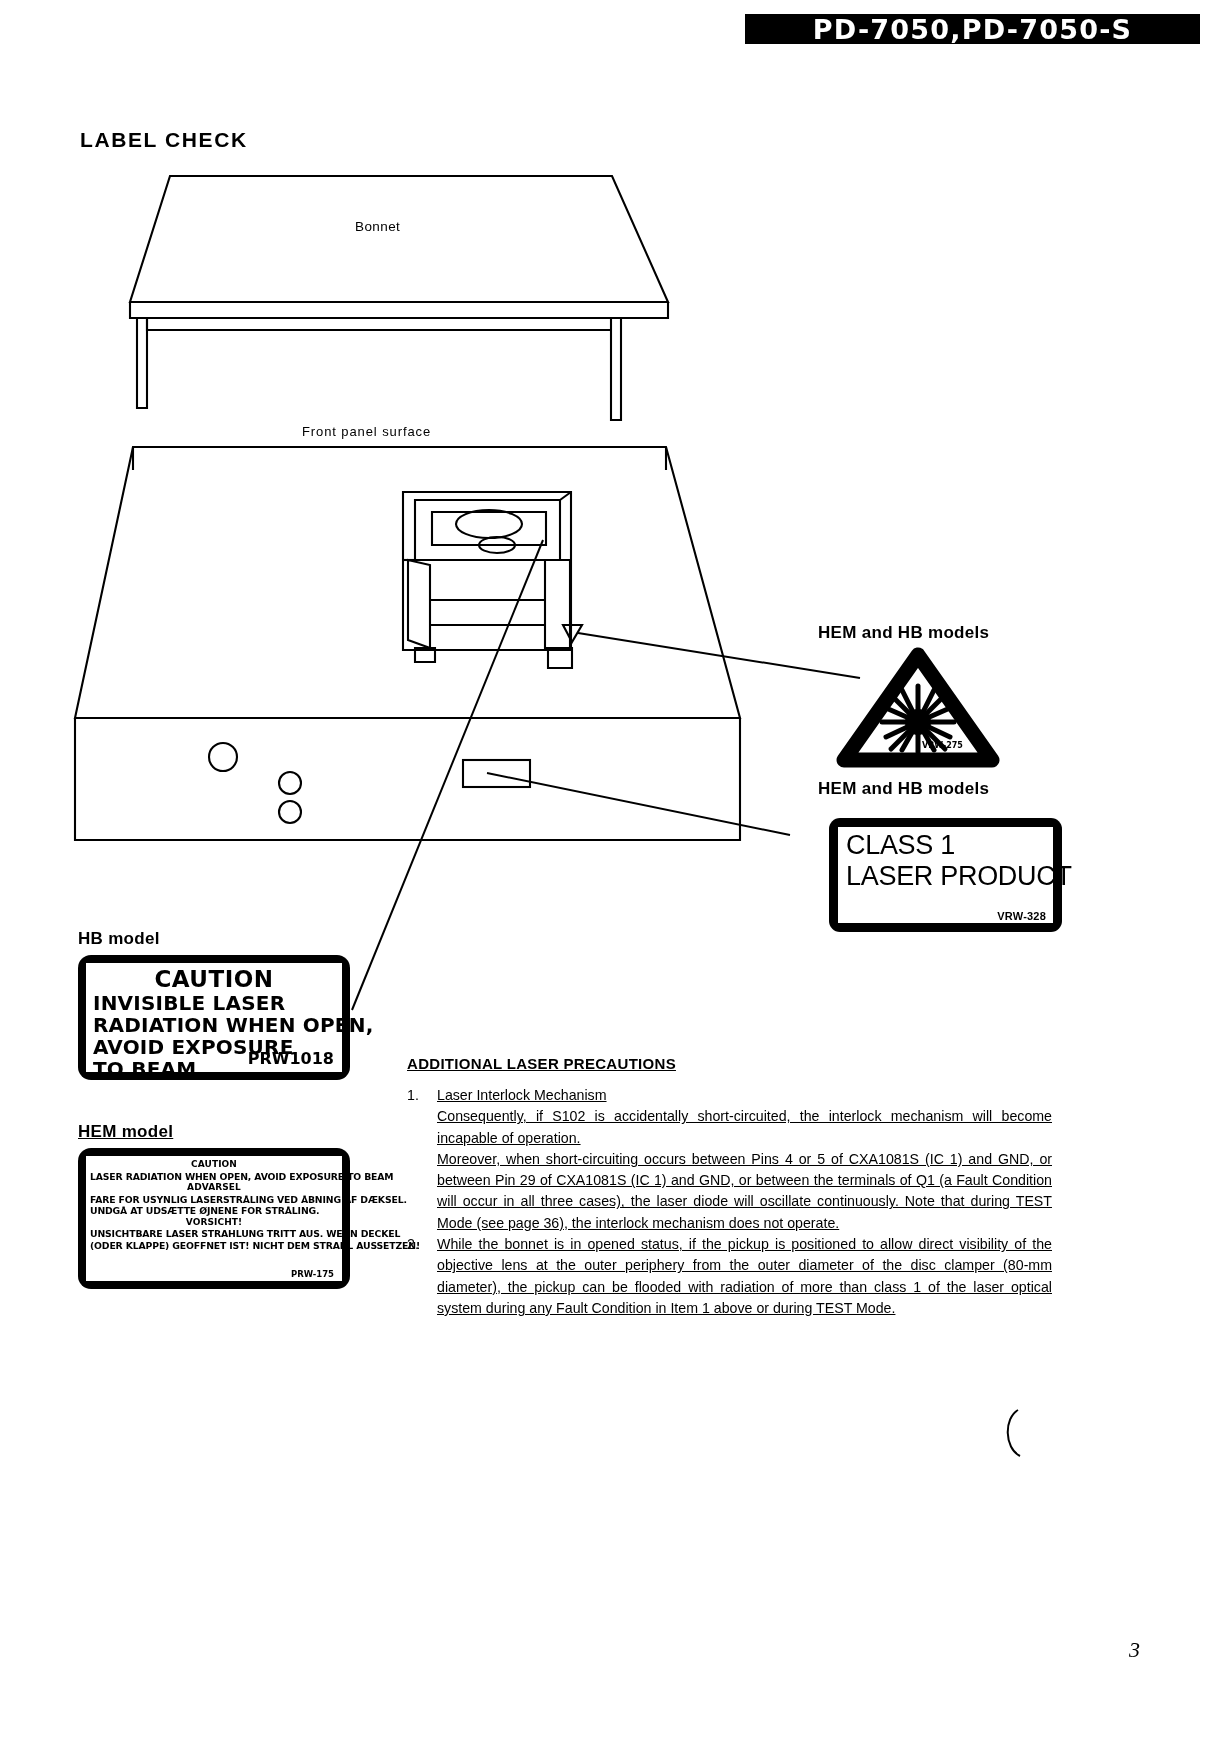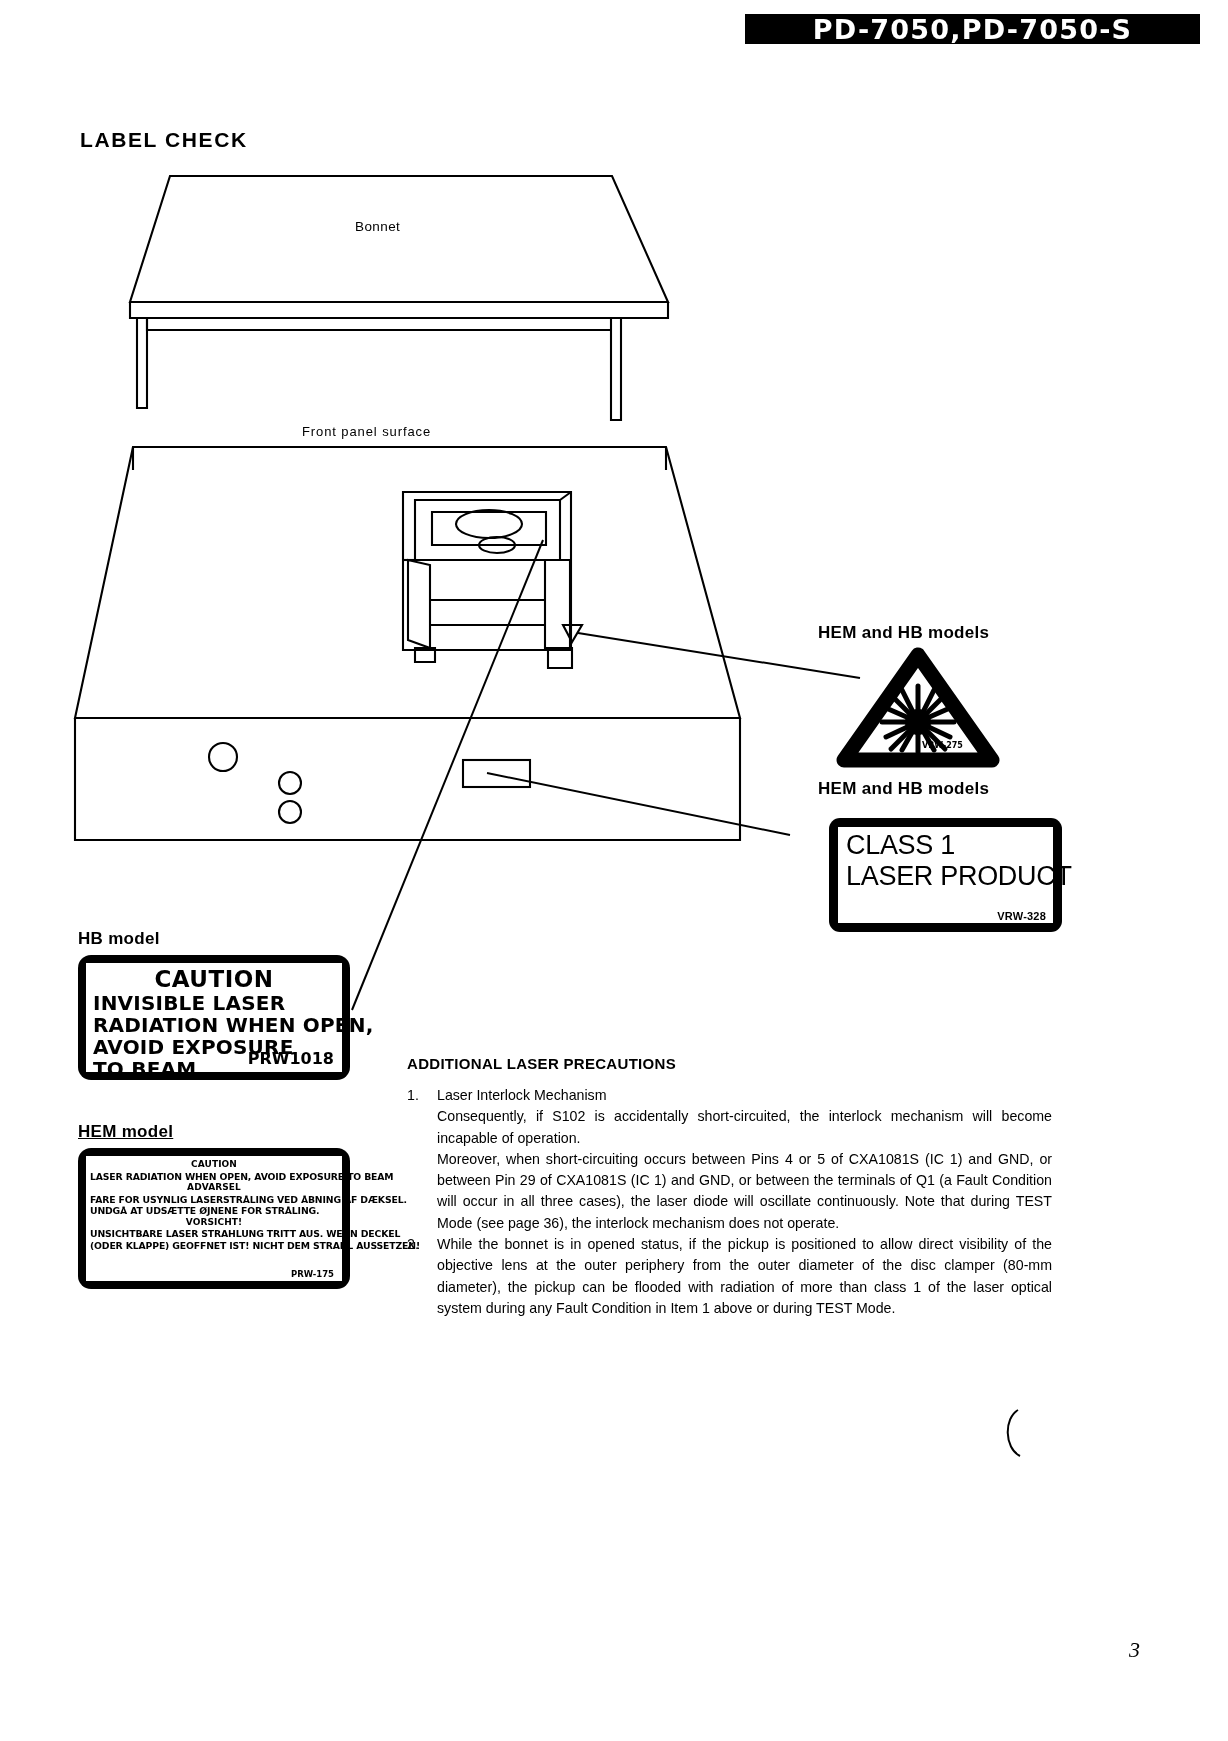--- a/index.html
+++ b/index.html
@@ -202,20 +202,21 @@
     font-size: 8.5px;
     font-weight: bold;
   }
 
   
   .precautions {
     position: absolute;
     top: 1055px;
     left: 407px;
     width: 645px;
+    text-decoration: underline;
   }
   .prec-title {
     font-size: 15px;
     font-weight: bold;
     letter-spacing: 0.3px;
     margin-bottom: 13px;
   }
   .prec-item {
     position: relative;
     margin-bottom: 0;

